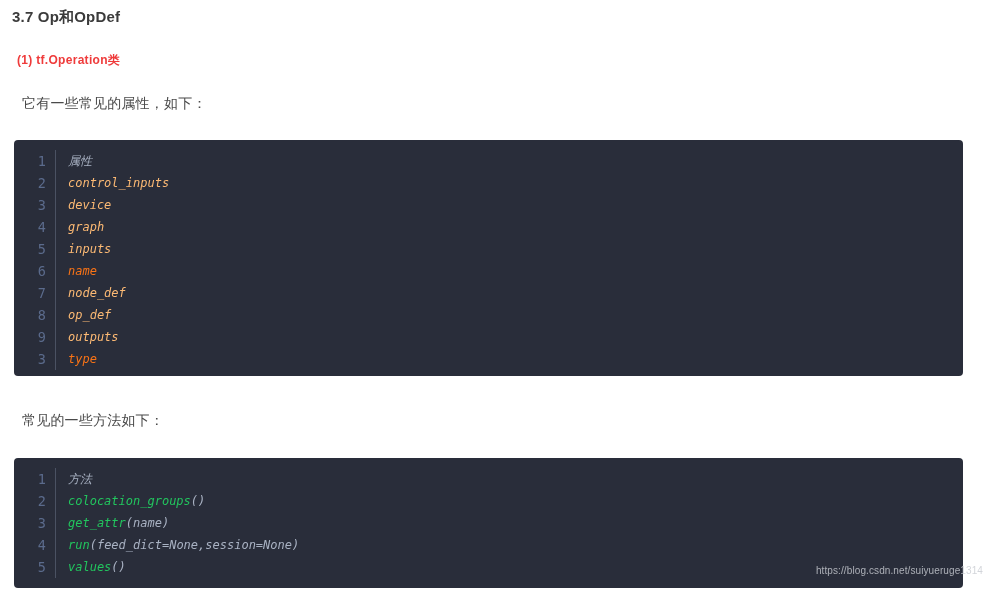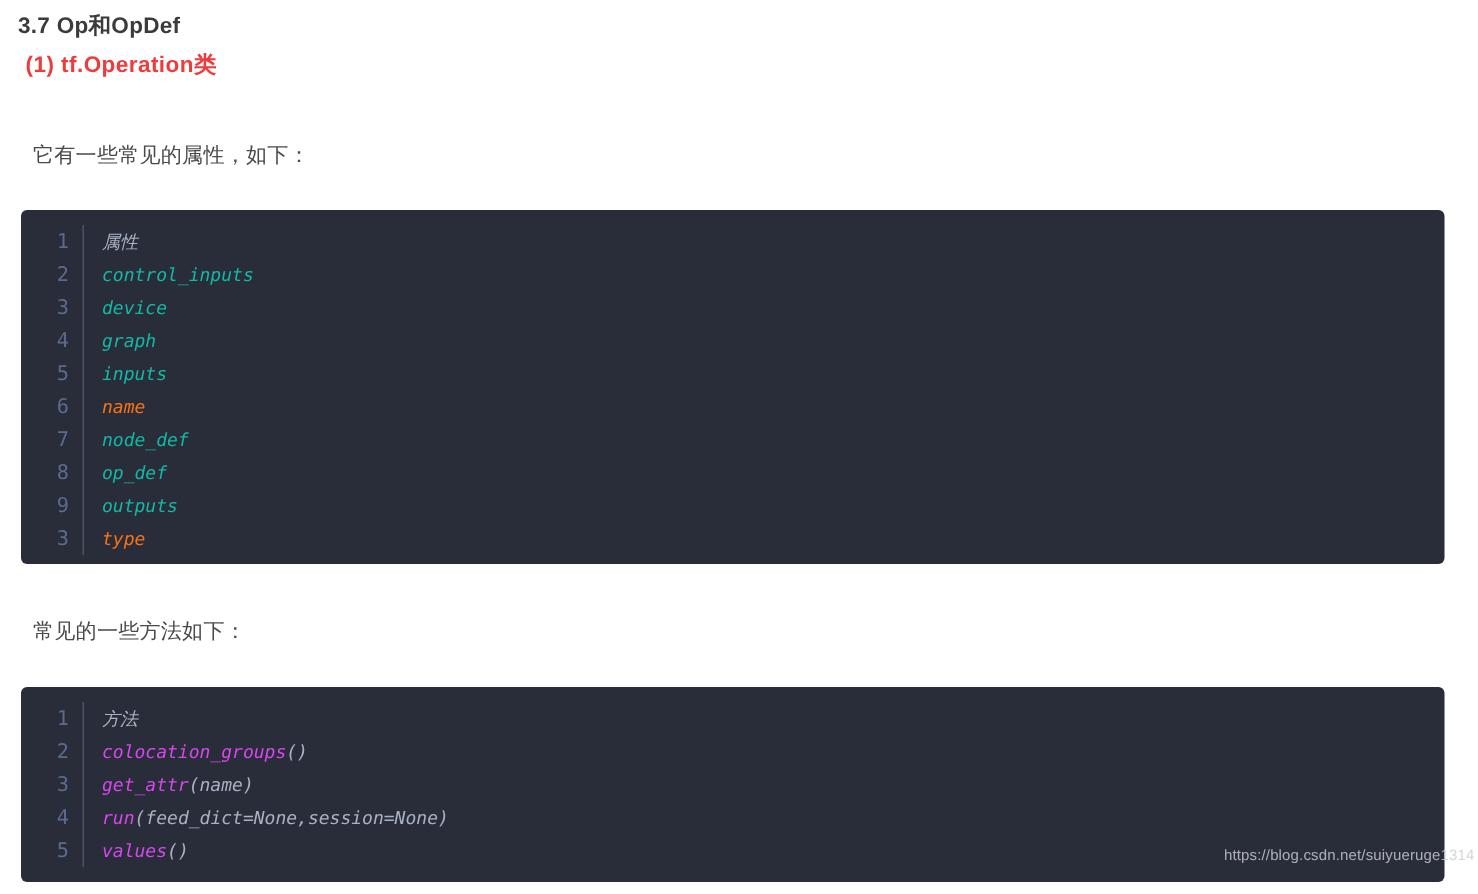--- a/index.html
+++ b/index.html
@@ -23,22 +23,22 @@
     top: 8px;
     font-size: 15px;
     font-weight: bold;
     color: #3b3b3b;
     letter-spacing: 0.2px;
     white-space: nowrap;
   }
   .h-sub {
     position: absolute;
     left: 17px;
-    top: 34px;
-    font-size: 15px;
+    top: 52px;
+    font-size: 12px;
     font-weight: bold;
     color: #ef3b3b;
     letter-spacing: 0.3px;
     white-space: nowrap;
   }
   .para {
     position: absolute;
     left: 22px;
     font-size: 14px;
     color: #4a4a4a;
@@ -84,23 +84,23 @@
   .lines {
     padding-left: 12px;
     font-size: 12px;
     line-height: 22px;
     color: #a9b2c3;
     white-space: pre;
     font-style: italic;
   }
   .lines div { height: 22px; }
 
-  .tok-plain   { color: #14b8a6; }
+  .tok-plain   { color: #fdba74; }
   .tok-keyword { color: #f97316; }
-  .tok-func    { color: #d946ef; }
+  .tok-func    { color: #22c55e; }
   .tok-punct   { color: #a9b2c3; }
   .tok-cjk     { color: #a9b2c3; }
 
   
   .watermark {
     position: absolute;
     right: 2px;
     top: 565px;
     font-size: 10px;
     color: #c9ccd2;

